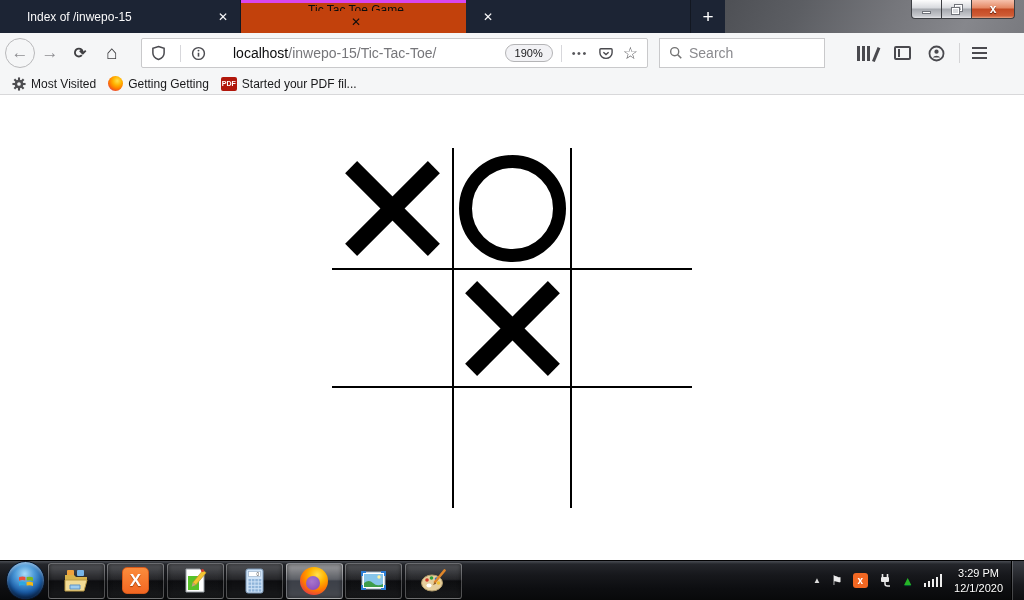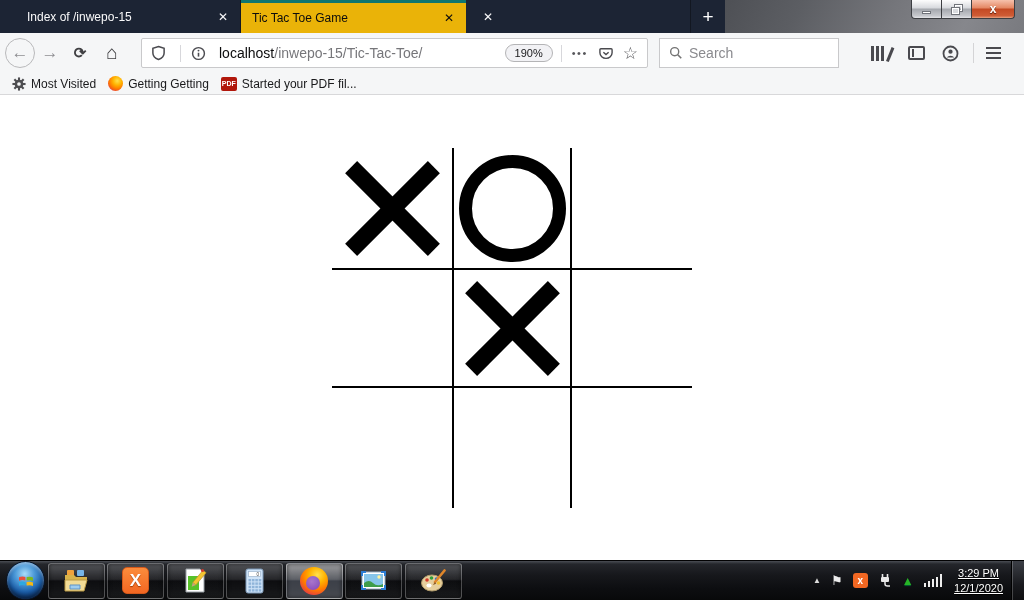--- a/index.html
+++ b/index.html
@@ -8,22 +8,22 @@
 
   
   #tabbar { position:absolute; top:0; left:0; width:1024px; height:33px;
             background:#1c2434; display:flex; z-index:2;padding-left:16px; }
   .tab { width:225px; height:33px; display:flex; align-items:center;
          padding:0 6px 0 11px; color:#f9f9fa; font-size:12px; cursor:default;
          border-right:1px solid rgba(0,0,0,.35); }
   .tab-title { flex:1; white-space:nowrap; overflow:hidden; }
   .tab-close { width:22px; height:22px; line-height:22px; text-align:center;
                font-size:12px; color:#f9f9fa; }
-  .tab.active { background:#eab308; color:#0c0c0d; border-top:3px solid #0f766e;
-                border-right:none; }
+  .tab.active { background:#c2410c; color:#0c0c0d; border-top:3px solid #d946ef;
+                border-right:none;flex-direction:column; }
   .tab.active .tab-close { color:#0c0c0d; }
   .new-tab { width:34px; height:33px; color:#fff; font-size:19px; font-weight:300;
              display:flex; align-items:center; justify-content:center; }
   .glass { flex:1; background:linear-gradient(115deg,#4e5055 0%,#5c5e63 25%,#75767b 55%,#86878c 80%,#797a7f 100%); }
 
   
   #win-controls { position:absolute; top:0; right:9px; height:19px; display:flex; z-index:5; }
   .wbtn { height:19px; border:1px solid #3c3e42; border-top:none; display:flex;
           align-items:center; justify-content:center;
           background:linear-gradient(180deg,#fdfdfd,#d9dbdf 42%,#a6a9af 52%,#c6c8cd 88%,#e4e5e8); }
@@ -53,21 +53,21 @@
   .u-div { width:1px; height:17px; background:#d7d7db; margin:0 8px; }
   .url-text { font-size:14px; white-space:nowrap; overflow:hidden; flex:1; }
   .url-host { color:#0c0c0d; }
   .url-path { color:#76767a; }
   .zoom-pill { font-size:11px; color:#18181a; background:#f2f2f5; border:1px solid #b4b4b6;
                border-radius:10px; padding:2px 9px; margin-left:6px; }
   .dots { color:#57575b; font-size:11px; letter-spacing:1.5px; margin:0 4px 0 2px; }
   .ubar-icon { margin:0 6px; display:flex; align-items:center; }
   .star { font-size:17px; color:#57575b; margin:0 9px 0 3px; }
 
-  .searchbar { width:180px; height:30px; margin-left:11px; background:#fff;
+  .searchbar { width:166px; height:30px; margin-left:11px; background:#fff;
                border:1px solid #c9c9cb; border-radius:0; display:flex; align-items:center; }
   .searchbar input { border:none; outline:none; width:120px; font-size:14px;
                      color:#3f3f42; font-family:"Liberation Sans",sans-serif; background:transparent; }
   .searchbar input::placeholder { color:#8a8a8e; }
 
   .lib-icon { display:flex; align-items:flex-end; height:15px; margin-left:32px; }
   .lib-icon i { display:block; width:2.5px; height:15px; background:#4a4a4f; margin-right:2.5px; }
   .lib-icon i:last-child { transform:rotate(22deg); transform-origin:bottom left; }
   .sidebar-icon { width:17px; height:14px; border:2px solid #4a4a4f; border-radius:2px;
                   margin-left:17px; position:relative; }
@@ -128,21 +128,21 @@
   #tray { margin-left:auto; display:flex; align-items:center; }
   .tray-ico { margin-right:10px; display:flex; align-items:center; color:#e6e6e6; }
   .hidden-arrow { font-size:8px; color:#dcdcdc; }
   .flag-ico { font-size:13px; color:#ececec; }
   .xampp-tray { width:15px; height:15px; background:#f26722; border-radius:3px; color:#fff;
                 font-size:10px; font-weight:bold; display:flex; align-items:center; justify-content:center; }
   .tri-ico { font-size:12px; color:#27b427; text-shadow:0 1px 1px #063; }
   .sig { display:flex; align-items:flex-end; gap:1.5px; height:13px; }
   .sig i { display:block; width:2.5px; background:#ededed; }
   .clock { text-align:center; color:#fff; font-size:11px; line-height:1.35;
-           text-shadow:0 1px 1px #000; margin:0 8px 0 2px;text-decoration:underline; }
+           text-shadow:0 1px 1px #000; margin:0 8px 0 2px; }
   .show-desktop { width:13px; height:40px; border-left:1px solid #000;
            box-shadow:inset 1px 0 0 rgba(255,255,255,.22);
            background:linear-gradient(180deg,#3c3f46,#191a1e 60%,#0d0e10); }
 
   svg { display:block; }
 </style>
 </head>
 <body>
 
 <div id="tabbar">
@@ -189,21 +189,21 @@
         </svg>
     </span>
     <span class="u-div"></span>
     <span class="ubar-icon" style="margin:0 2px">
       <svg width="15" height="15" viewBox="0 0 16 16">
           <circle cx="8" cy="8" r="6.3" fill="none" stroke="#4a4a4f" stroke-width="1.5"></circle>
           <line x1="8" y1="7.2" x2="8" y2="11.3" stroke="#4a4a4f" stroke-width="1.7"></line>
           <circle cx="8" cy="4.9" r="1" fill="#4a4a4f"></circle>
         </svg>
     </span>
-    <span class="url-text" style="margin-left:11px"><span class="url-host">localhost</span><span class="url-path">/inwepo-15/Tic-Tac-Toe/</span></span>
+    <span class="url-text" style="margin-left:25px"><span class="url-host">localhost</span><span class="url-path">/inwepo-15/Tic-Tac-Toe/</span></span>
     <span class="zoom-pill">190%</span>
     <span class="u-div"></span>
     <span class="dots">•••</span>
     <span class="ubar-icon">
       <svg width="16" height="15" viewBox="0 0 16 16">
           <path d="M2.5 3 h11 a1 1 0 0 1 1 1 v3.2 a6.5 6 0 0 1 -13 0 V4 a1 1 0 0 1 1 -1 z" fill="none" stroke="#4a4a4f" stroke-width="1.5"></path>
           <polyline points="5.2,6.6 8,9.2 10.8,6.6" fill="none" stroke="#4a4a4f" stroke-width="1.5"></polyline>
         </svg>
     </span>
     <span class="star">☆</span>

